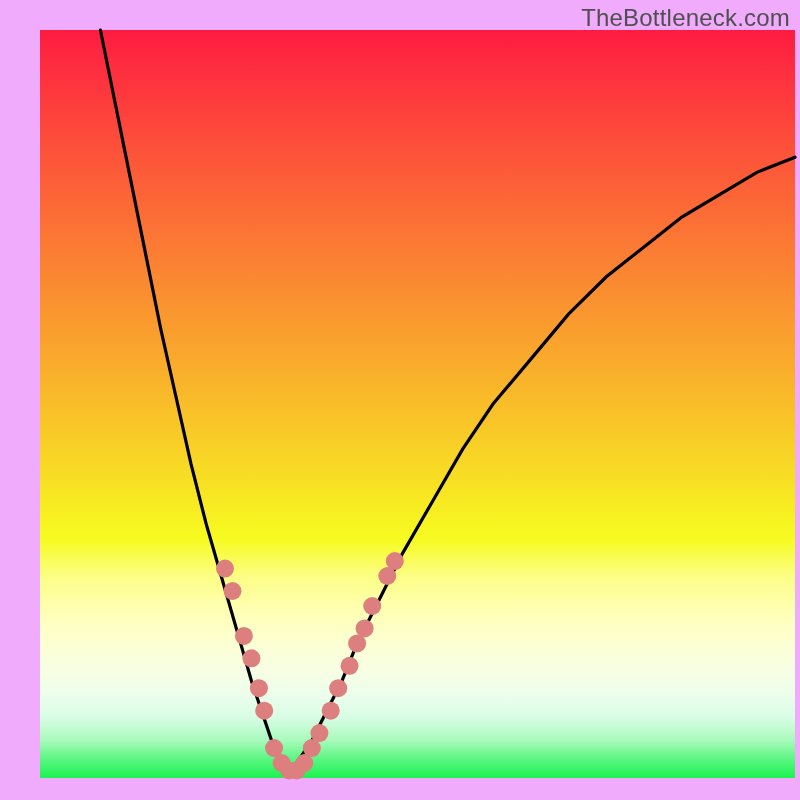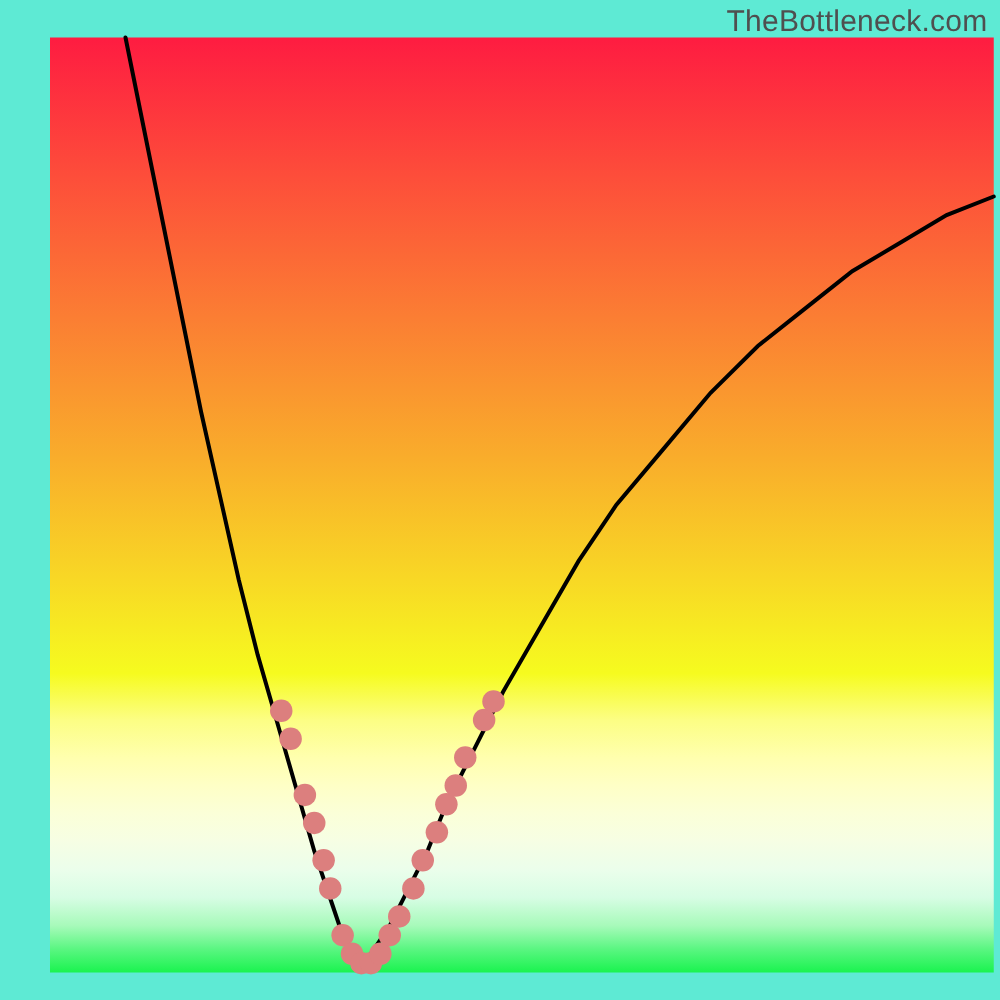--- a/index.html
+++ b/index.html
@@ -8,21 +8,21 @@
     width: 800px;
     height: 800px;
     background: #000;
     font-family: Arial, Helvetica, sans-serif;
     overflow: hidden;
   }
   .frame {
     position: relative;
     width: 800px;
     height: 800px;
-    background: #5eead4;
+    background: #f0abfc;
   }
   .watermark {
     position: absolute;
     top: 4px;
     right: 10px;
     font-size: 24px;
     color: #4f4f4f;
     font-weight: 400;
     letter-spacing: 0.2px;
     z-index: 10;

